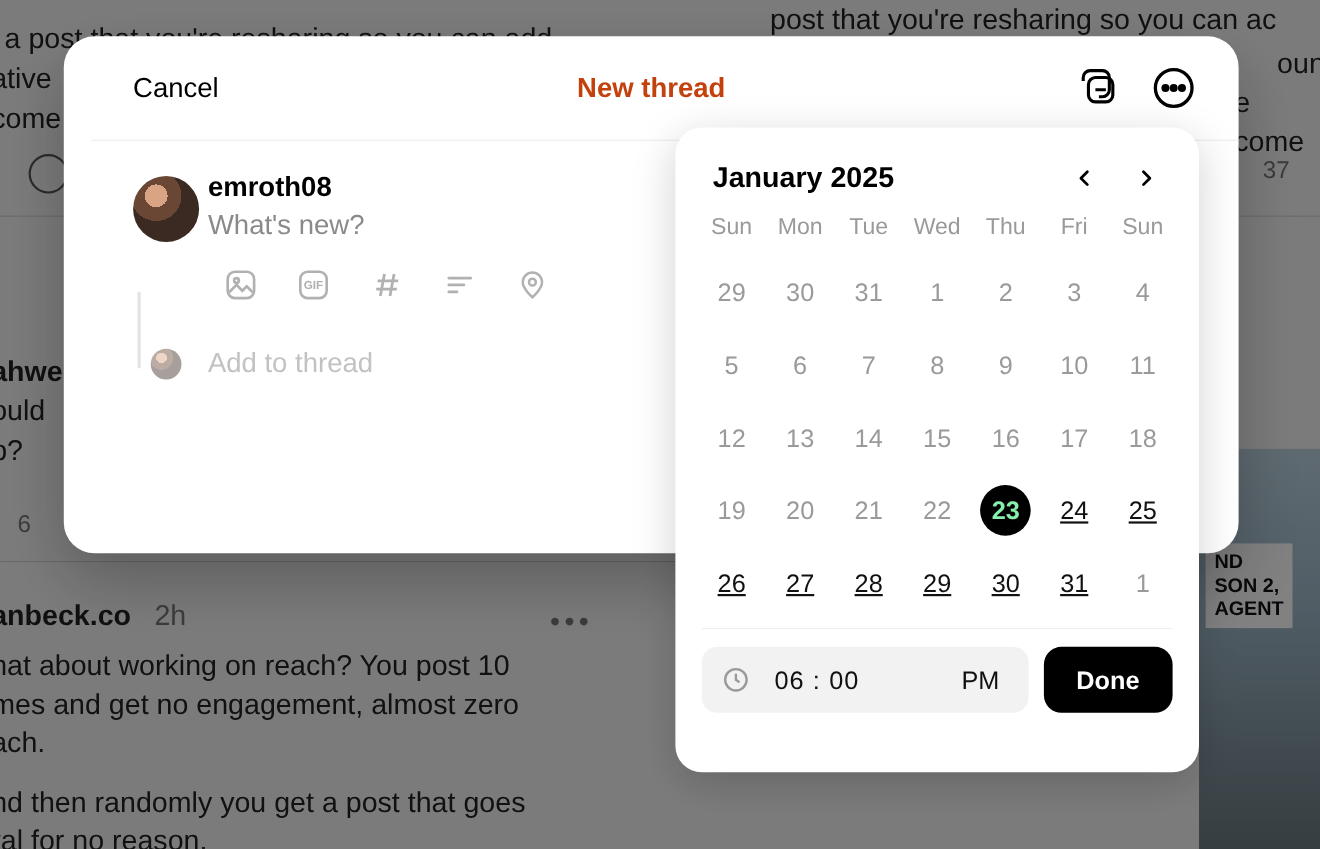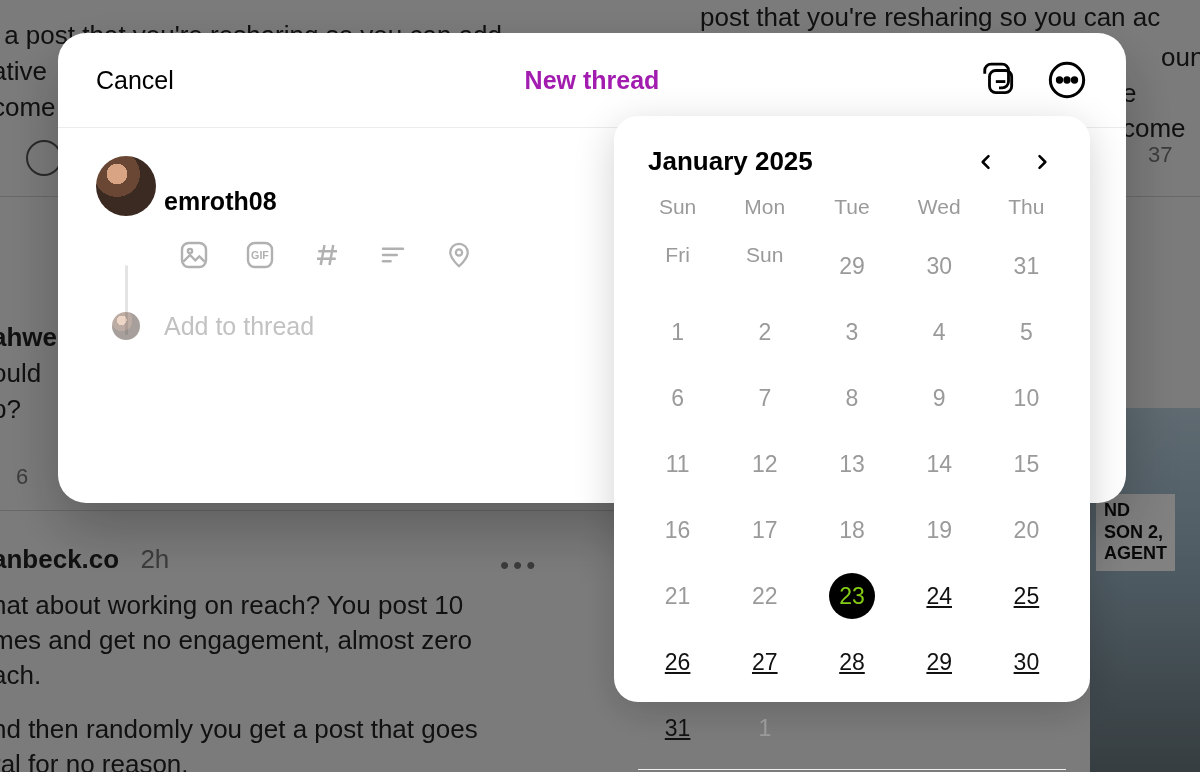--- a/index.html
+++ b/index.html
@@ -5,54 +5,54 @@
   * { box-sizing: border-box; margin: 0; padding: 0; }
   html, body { width: 1200px; height: 772px; overflow: hidden; font-family: -apple-system, BlinkMacSystemFont, "Segoe UI", Helvetica, Arial, sans-serif; background:#fff; }
   
   .bg { position:absolute; inset:0; background:#f5f5f5; filter:brightness(.92); }
   .shade { position:absolute; inset:0; background:rgba(0,0,0,.45); }
   .bg-text { position:absolute; color:#222; font-size:26px; line-height:1.35; }
   .bg .muted { color:#777; }
   .bg .sep { position:absolute; left:0; right:0; height:1px; background:#d0d0d0; }
 
   
-  .dialog { position:absolute; left:58px; top:33px; width:1068px; height:470px; background:#fff; border-radius:28px; box-shadow:0 25px 60px rgba(0,0,0,.25); }
+  .dialog { position:absolute; left:58px; top:33px; width:1068px; height:470px; background:#fff; border-radius:28px; box-shadow:0 25px 60px rgba(0,0,0,.25);padding-left:25px; }
   .dialog-header { height:95px; display:flex; align-items:center; justify-content:space-between; padding:0 38px; border-bottom:1px solid #ececec; }
   .cancel { font-size:25px; font-weight:400; color:#000; cursor:pointer; }
-  .title { font-size:25px; font-weight:700; color:#a21caf; position:absolute; left:50%; transform:translateX(-50%); }
+  .title { font-size:25px; font-weight:700; color:#c2410c; position:absolute; left:50%; transform:translateX(-50%); }
   .hdr-icons { display:flex; gap:26px; }
   .hdr-icon { width:42px; height:42px; display:flex; align-items:center; justify-content:center; cursor:pointer; }
 
   .compose-body { padding:28px 38px 0 38px; }
   .row1 { display:flex; align-items:flex-end; gap:8px; }
   .avatar { width:60px; height:60px; border-radius:50%; background: radial-gradient(circle at 35% 30%, #d9a483 0 18%, #6a4734 18% 40%, #3b2a22 40% 100%); flex-shrink:0; }
   .avatar.small { width:28px; height:28px; opacity:.45; background: radial-gradient(circle at 35% 30%, #d9a483 0 18%, #6a4734 18% 40%, #3b2a22 40% 100%);}
   .uname { font-size:25px; font-weight:700; }
   .placeholder { font-size:25px; color:#8a8a8a; margin-top:6px; }
   .thread-line { position:absolute; left:67px; top:232px; width:3px; height:70px; background:#e4e4e4; border-radius:2px; }
 
   .tool-row { display:flex; gap:32px; margin-top:22px; margin-left:80px; }
   .tool { width:34px; height:34px; color:#b1b1b1; display:flex; align-items:center; justify-content:flex-end; cursor:pointer; }
 
-  .add-thread { display:flex; align-items:flex-start; gap:24px; margin-top:40px; margin-left:16px; }
+  .add-thread { display:flex; align-items:flex-end; gap:24px; margin-top:40px; margin-left:16px; }
   .add-thread-text { font-size:25px; color:#c2c2c2; }
 
   .reply-setting { position:absolute; left:38px; bottom:30px; font-size:25px; color:#8a8a8a; cursor:pointer; }
 
   
   .cal { position:absolute; left:614px; top:116px; width:476px; height:586px; background:#fff; border-radius:24px; box-shadow:0 10px 40px rgba(0,0,0,.18); padding:30px 20px 22px 20px; }
   .cal-head { display:flex; align-items:center; justify-content:space-between; padding:0 14px 18px 14px; }
   .cal-title { font-size:26px; font-weight:700; }
   .cal-nav { display:flex; gap:28px; }
   .chev { width:28px; height:28px; cursor:pointer; display:flex; align-items:center; justify-content:center; }
-  .grid { display:grid; grid-template-columns:repeat(5,1fr); text-align:center; row-gap:20px; }
+  .grid { display:grid; grid-template-columns:repeat(7,1fr); text-align:center; row-gap:20px; }
   .dow { font-size:21px; color:#9a9a9a; font-weight:400; padding-bottom:4px; }
   .day { font-size:23px; color:#9a9a9a; width:46px; height:46px; line-height:46px; margin:0 auto; border-radius:50%; cursor:pointer; }
   .day.cur { color:#111; font-weight:500;text-decoration:underline; }
-  .day.sel { background:#000; color:#84cc16; font-weight:400; }
+  .day.sel { background:#000; color:#86efac; font-weight:700; }
   .cal-sep { height:1px; background:#eee; margin:18px 4px 16px 4px; }
   .cal-foot { display:flex; align-items:center; gap:14px; padding:0 4px; }
   .time-pill { flex:1; height:60px; background:#f2f2f2; border-radius:14px; display:flex; align-items:center; gap:22px; padding:0 18px; }
   .clock-ico { width:26px; height:26px; color:#9a9a9a; }
   .time-text { font-size:23px; color:#111; letter-spacing:1px; }
   .ampm { font-size:23px; color:#111; margin-left:auto; margin-right:8px;}
   .done-btn { height:60px; padding:0 30px; background:#000; color:#fff; border-radius:16px; font-size:23px; font-weight:600; display:flex; align-items:center; cursor:pointer; }
 </style>
 </head>
 <body>
@@ -119,20 +119,21 @@
         </svg>
       </div>
     </div>
   </div>
 
   <div class="compose-body">
     <div class="row1">
       <div class="avatar"></div>
       <div>
         <div class="uname">emroth08</div>
+        <div class="placeholder">What's new?</div>
       </div>
     </div>
 
     <div class="thread-line"></div>
 
     <div class="tool-row">
       <div class="tool">
         <svg width="32" height="32" viewBox="0 0 24 24" fill="none" stroke="#b1b1b1" stroke-width="1.8">
             <rect x="3" y="3" width="18" height="18" rx="5"></rect>
             <circle cx="9" cy="9" r="1.6"></circle>
@@ -233,13 +234,26 @@
       <div class="day cur">27</div>
       <div class="day cur">28</div>
       <div class="day cur">29</div>
       <div class="day cur">30</div>
       <div class="day cur">31</div>
       <div class="day">1</div>
     </div>
 
   <div class="cal-sep"></div>
 
+  <div class="cal-foot">
+    <div class="time-pill">
+      <span class="clock-ico">
+        <svg width="26" height="26" viewBox="0 0 24 24" fill="none" stroke="#9a9a9a" stroke-width="2">
+            <circle cx="12" cy="12" r="9"></circle>
+            <polyline points="12 7 12 12 15 14"></polyline>
+          </svg>
+      </span>
+      <span class="time-text">06 : 00</span>
+      <span class="ampm">PM</span>
+    </div>
+    <div class="done-btn">Done</div>
+  </div>
 </div>
 
 </body></html>

